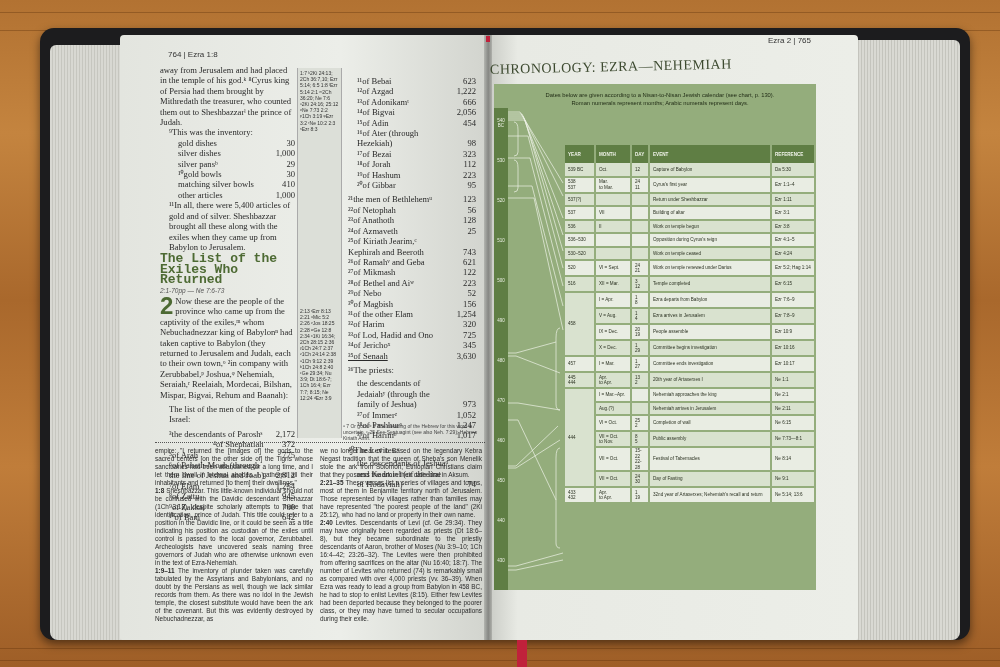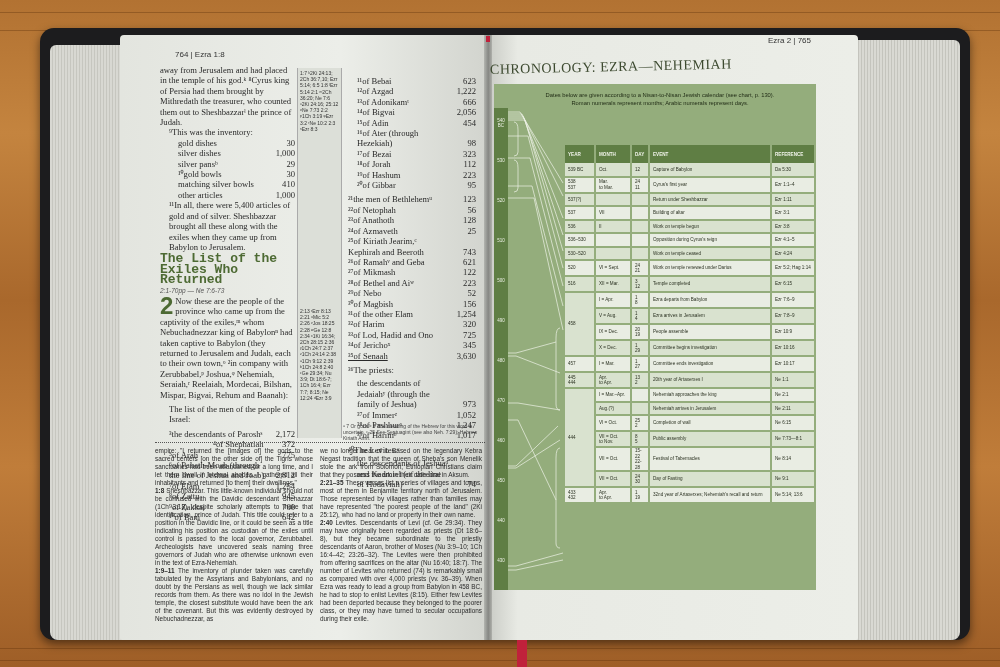--- a/index.html
+++ b/index.html
@@ -54,21 +54,21 @@
 <div class="wood-line" style="top:12px"></div>
 <div class="wood-line" style="top:30px"></div>
 <div class="wood-line" style="top:648px"></div>
 <div class="wood-line" style="top:660px"></div>
 
 <div class="cover"></div>
 <div class="page-edge-left"></div>
 <div class="page-edge-right"></div>
 
 <div class="page left"></div>
-<div class="runhead" style="left:175px;top:50px">764 | Ezra 1:8</div>
+<div class="runhead" style="left:168px;top:50px">764 | Ezra 1:8</div>
 
 <div class="col" id="col1" style="left:160px;top:65px;width:135px">
   <p>away from Jerusalem and had placed in the temple of his god.ᵏ ⁸Cyrus king of Persia had them brought by Mithredath the treasurer, who counted them out to Sheshbazzarˡ the prince of Judah.</p>
   <p class="indent1">⁹This was the inventory:</p>
   <div id="inventory" class="indent2">
       <div class="inv">
         <span style="max-width: 78%;">gold dishes</span>
         <span style="align-self: flex-end;">30</span>
       </div>
       <div class="inv">

